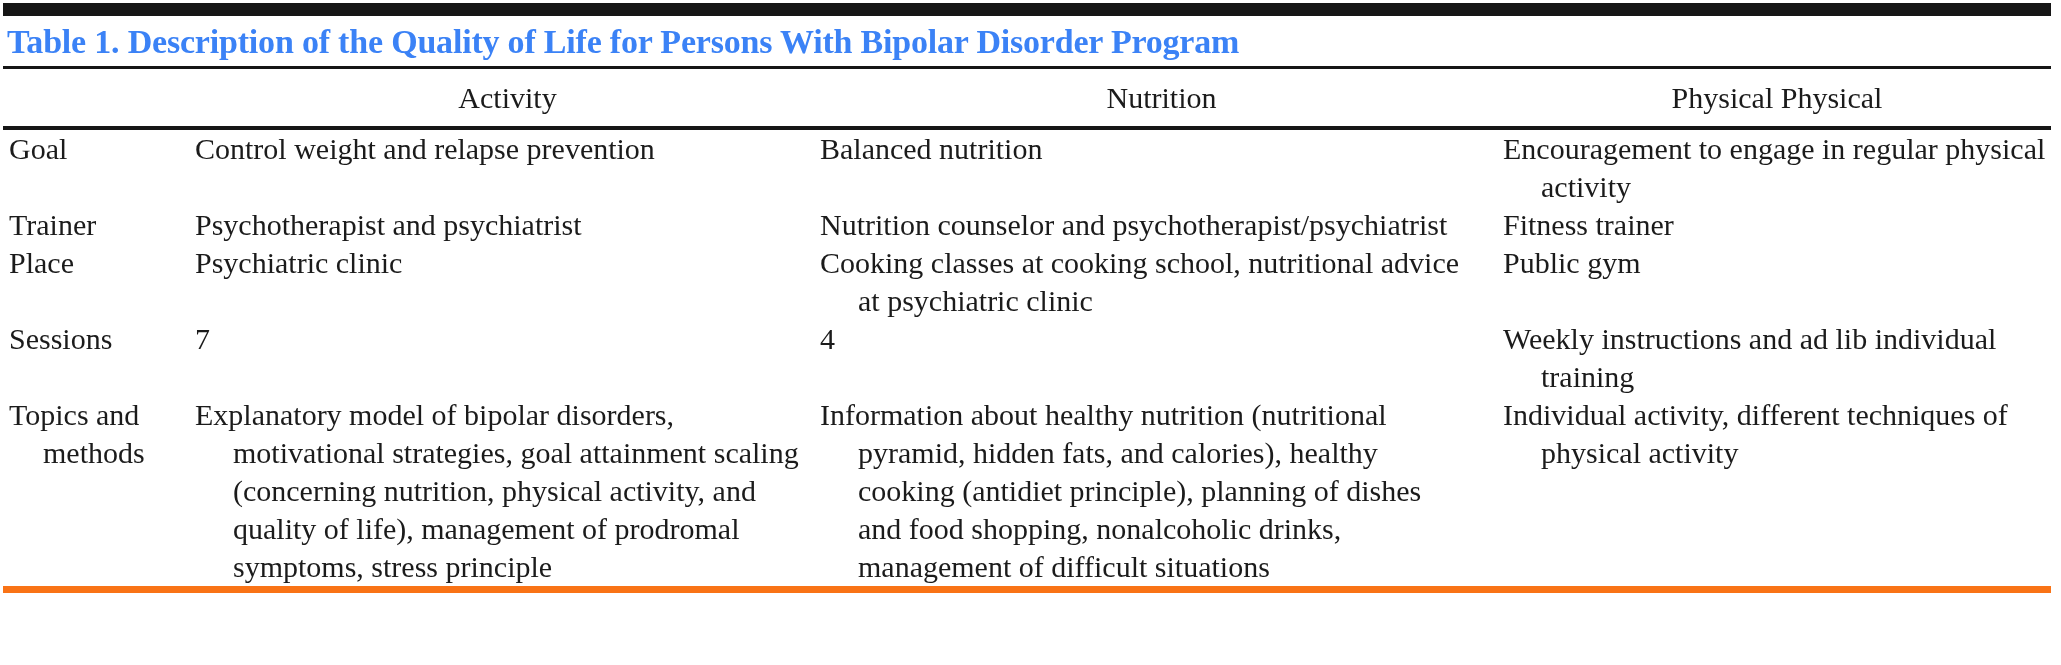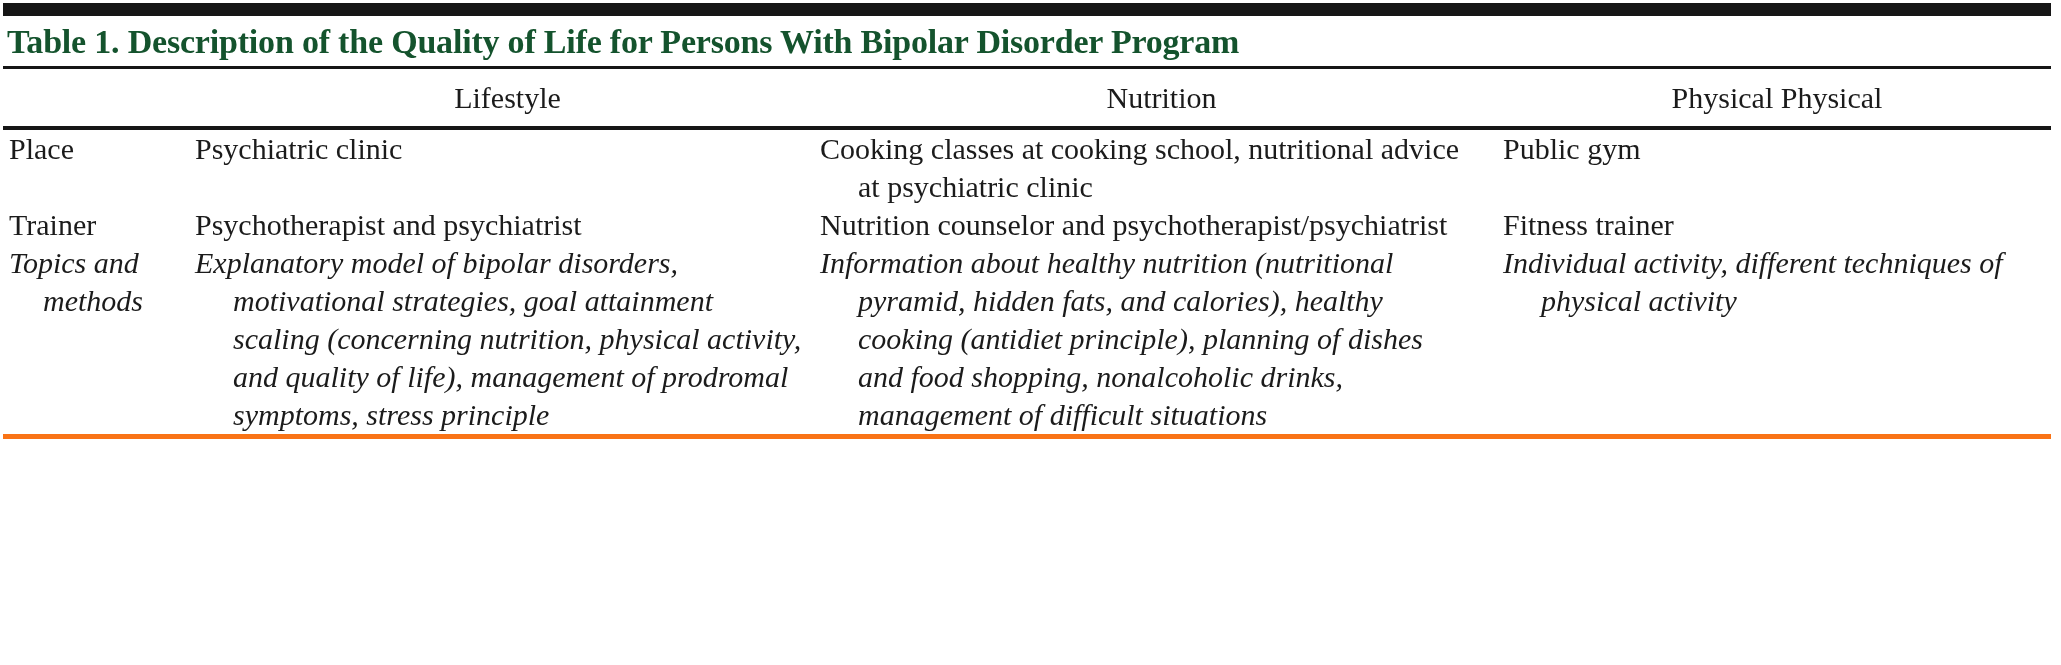--- a/index.html
+++ b/index.html
@@ -22,21 +22,21 @@
     height: 13px;
     margin-top: 3px;
     background: #161616;
   }
   .table-title {
     margin: 0;
     padding: 9px 0 7px 4px;
     font-size: 34px;
     line-height: 1.0;
     font-weight: bold;
-    color: #14532d;
+    color: #3b82f6;
     border-bottom: 3px solid #161616;
     letter-spacing: -0.2px;
   }
   table.program-table {
     border-collapse: collapse;
     table-layout: fixed;
     width: 2048px;
     font-size: 30px;
     line-height: 38px;
     color: #1b1b1b;
@@ -67,58 +67,69 @@
   tbody td {
     padding-left: 38px;
     text-indent: -38px;
   }
   tbody td.cell-lifestyle { padding-right: 14px; }
   tbody td.cell-nutrition { padding-right: 40px; }
   tbody td.cell-physical  { padding-right: 4px;  }
 
   tbody tr:last-child th,
   tbody tr:last-child td {
-    border-bottom: 5px solid #f97316;
-    font-style: italic;
+    border-bottom: 7px solid #f97316;
   }
 </style>
 </head>
 <body>
 
 <div class="sheet">
   <div class="top-bar"></div>
   <h1 class="table-title">Table 1. Description of the Quality of Life for Persons With Bipolar Disorder Program</h1>
 
   <table class="program-table">
     <colgroup>
       <col class="c-label">
       <col class="c-lifestyle">
       <col class="c-nutrition">
       <col class="c-physical">
     </colgroup>
     <thead>
       <tr>
         <th></th>
-        <th>Lifestyle</th>
+        <th>Activity</th>
         <th>Nutrition</th>
         <th>Physical Physical</th>
       </tr>
     </thead>
     <tbody>
+      <tr>
+        <th class="row-label">Goal</th>
+        <td class="cell-lifestyle">Control weight and relapse prevention</td>
+        <td class="cell-nutrition">Balanced nutrition</td>
+        <td class="cell-physical">Encouragement to engage in regular physical activity</td>
+      </tr>
+      <tr>
+        <th class="row-label">Trainer</th>
+        <td class="cell-lifestyle">Psychotherapist and psychiatrist</td>
+        <td class="cell-nutrition">Nutrition counselor and psychotherapist/psychiatrist</td>
+        <td class="cell-physical">Fitness trainer</td>
+      </tr>
       <tr>
         <th class="row-label">Place</th>
         <td class="cell-lifestyle">Psychiatric clinic</td>
         <td class="cell-nutrition">Cooking classes at cooking school, nutritional advice at psychiatric clinic</td>
         <td class="cell-physical">Public gym</td>
       </tr>
       <tr>
-        <th class="row-label">Trainer</th>
-        <td class="cell-lifestyle">Psychotherapist and psychiatrist</td>
-        <td class="cell-nutrition">Nutrition counselor and psychotherapist/psychiatrist</td>
-        <td class="cell-physical">Fitness trainer</td>
+        <th class="row-label">Sessions</th>
+        <td class="cell-lifestyle">7</td>
+        <td class="cell-nutrition">4</td>
+        <td class="cell-physical">Weekly instructions and ad lib individual training</td>
       </tr>
       <tr>
         <th class="row-label">Topics and methods</th>
         <td class="cell-lifestyle">Explanatory model of bipolar disorders, motivational strategies, goal attainment scaling (concerning nutrition, physical activity, and quality of life), management of prodromal symptoms, stress principle</td>
         <td class="cell-nutrition">Information about healthy nutrition (nutritional pyramid, hidden fats, and calories), healthy cooking (antidiet principle), planning of dishes and food shopping, nonalcoholic drinks, management of difficult situations</td>
         <td class="cell-physical">Individual activity, different techniques of physical activity</td>
       </tr>
     </tbody>
   </table>
 </div>

